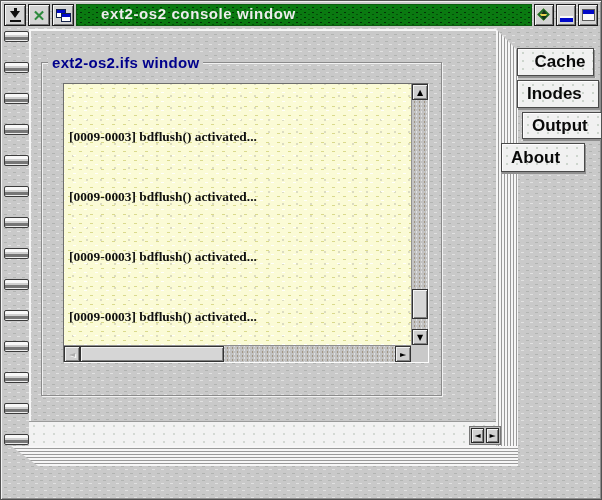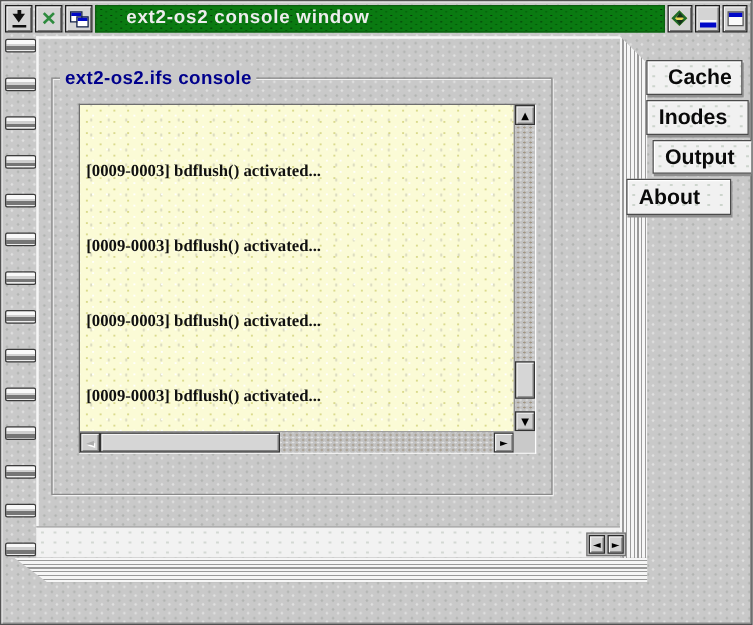--- a/index.html
+++ b/index.html
@@ -216,21 +216,21 @@
     <span>Inodes</span>
   </div>
   <div class="tab t-output">
     <span>Output</span>
   </div>
   <div class="tab t-about">
     <span>About</span>
   </div>
 
   <div class="groupbox"></div>
-  <div class="groupbox-legend">ext2-os2.ifs console</div>
+  <div class="groupbox-legend">ext2-os2.ifs window</div>
 
   <div class="mle">
     <div class="mle-text">
       <div class="cl">[0009-0003] bdflush() activated...</div>
       <div class="cl">[0009-0003] bdflush() activated...</div>
       <div class="cl">[0009-0003] bdflush() activated...</div>
       <div class="cl">[0009-0003] bdflush() activated...</div>
       
       
       

